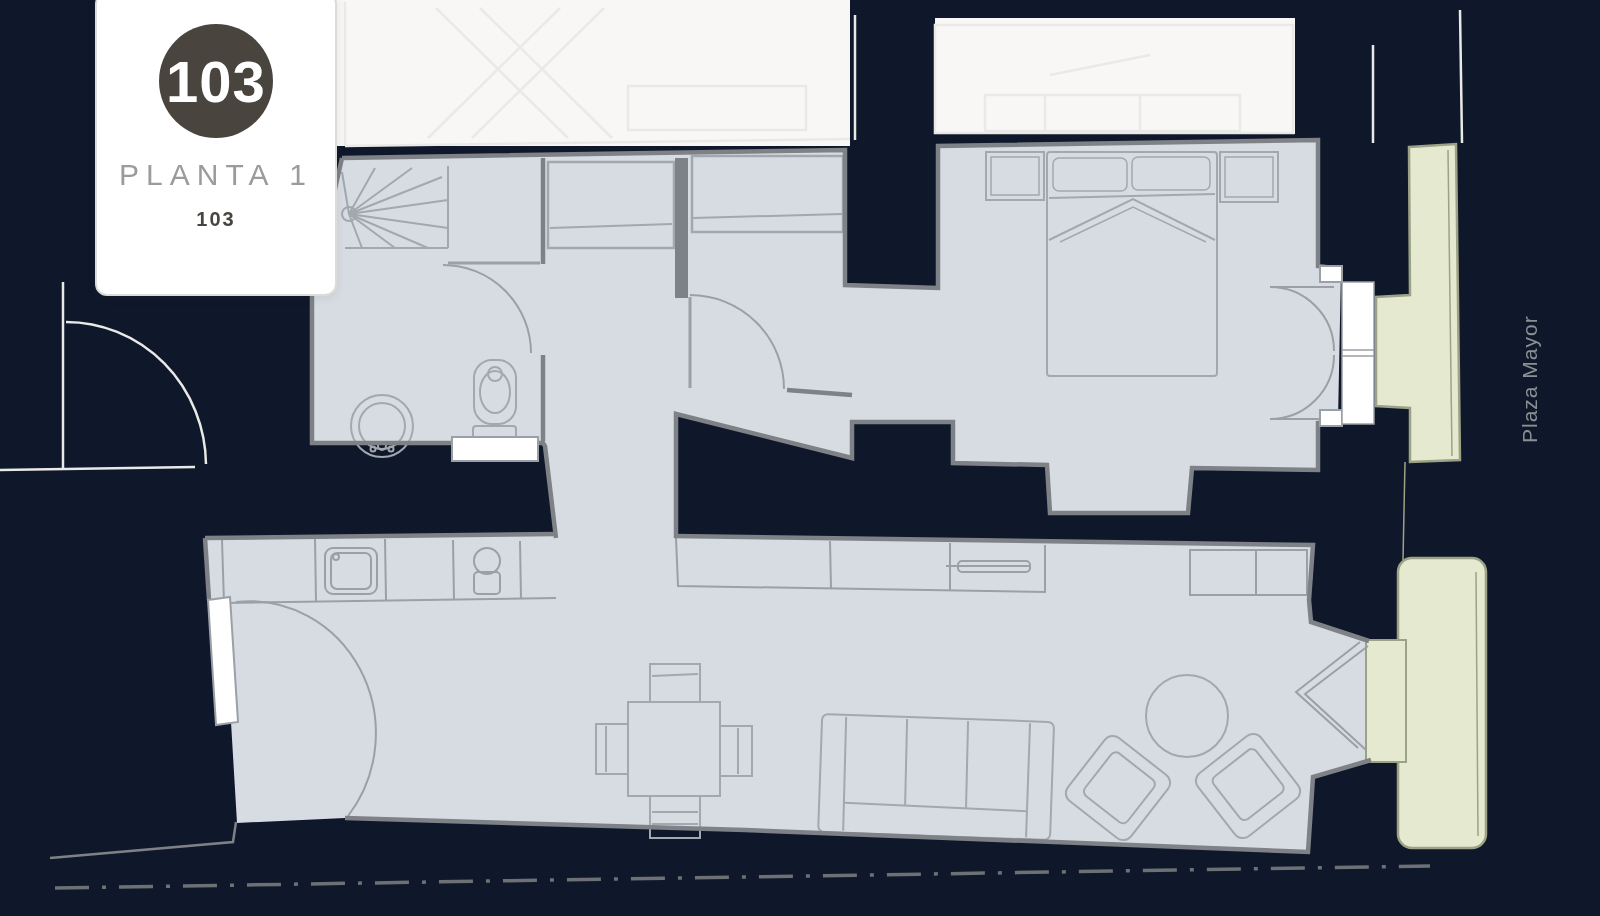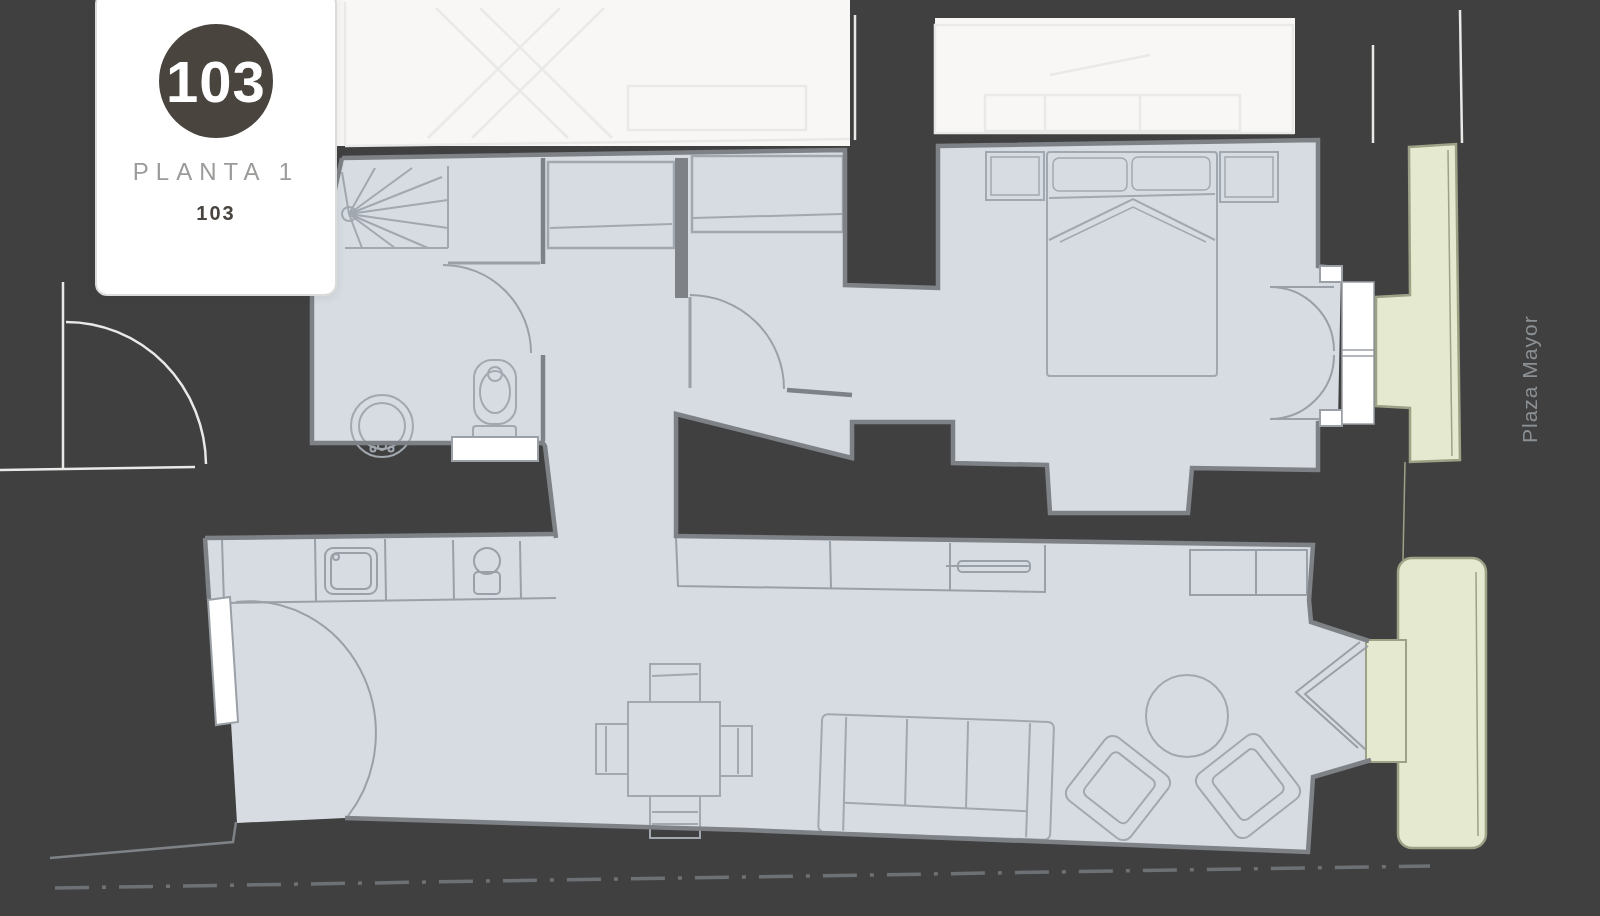--- a/index.html
+++ b/index.html
@@ -1,26 +1,26 @@
 <!DOCTYPE html>
 <html><head>
 <meta charset="utf-8">
 <style>
   html,body{margin:0;padding:0;background:#ffffff;}
   #stage{position:relative;width:1600px;height:916px;overflow:hidden;
-         font-family:"Liberation Sans", sans-serif;background:#404040;}
+         font-family:"Liberation Sans", sans-serif;background:#0f172a;}
   #plan{position:absolute;left:0;top:0;}
   
   .card{position:absolute;left:95px;top:-8px;width:238px;height:300px;
         background:#ffffff;border:2px solid #dcdcda;border-radius:12px;
         box-shadow:0 2px 8px rgba(60,60,55,0.10);z-index:6;text-align:center;}
   .badge{width:114px;height:114px;border-radius:50%;background:#49443e;
          margin:30px auto 0 auto;display:flex;align-items:center;justify-content:center;}
   .badge span{color:#ffffff;font-size:58px;font-weight:bold;letter-spacing:1px;}
-  .floor-label{margin-top:20px;font-size:24px;color:#9b9b99;letter-spacing:7px;font-weight:400;}
+  .floor-label{margin-top:20px;font-size:30px;color:#9b9b99;letter-spacing:7px;font-weight:400;}
   .unit-num{margin-top:16px;font-size:20px;font-weight:bold;color:#49443e;letter-spacing:2px;}
   .unit-name{margin-top:4px;font-size:22px;font-weight:bold;color:#49443e;letter-spacing:1px;}
   
   .street{position:absolute;left:1530px;top:443px;transform:rotate(-90deg) translate(0,-50%);
           transform-origin:0 0;font-size:21px;color:#8b9094;letter-spacing:1px;white-space:nowrap;
           z-index:5;}
 </style>
 </head>
 <body>
 

